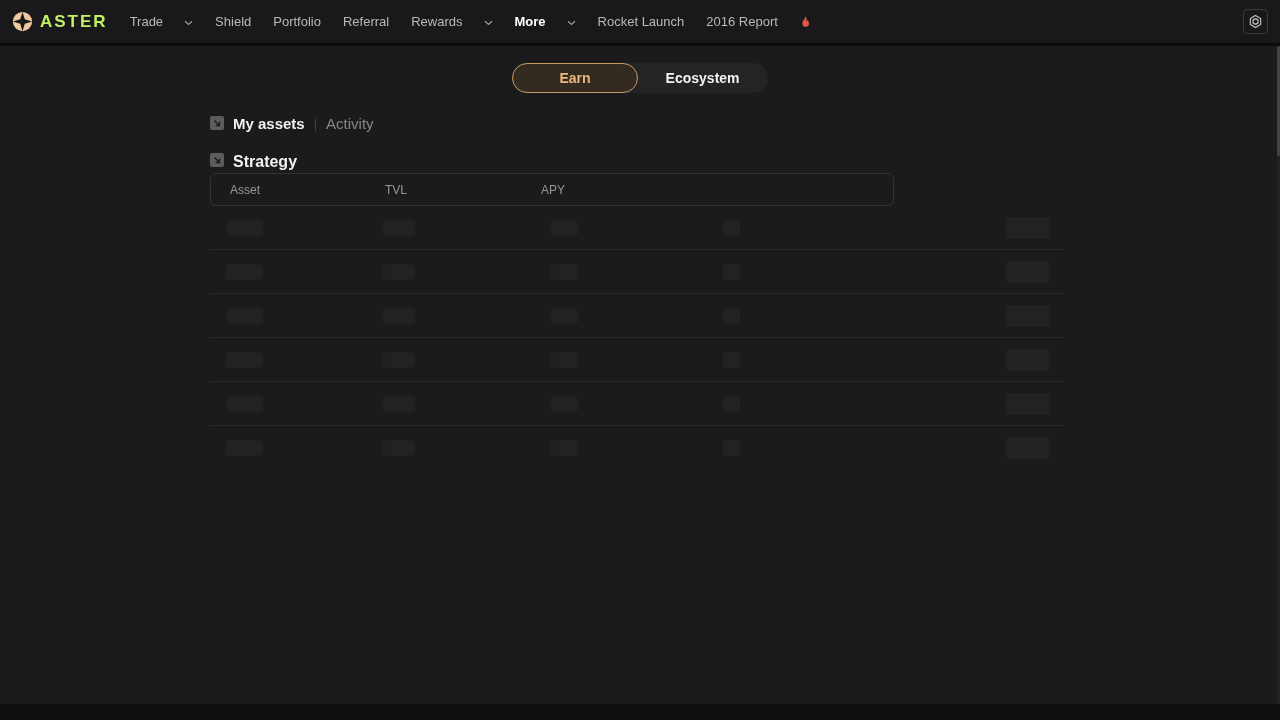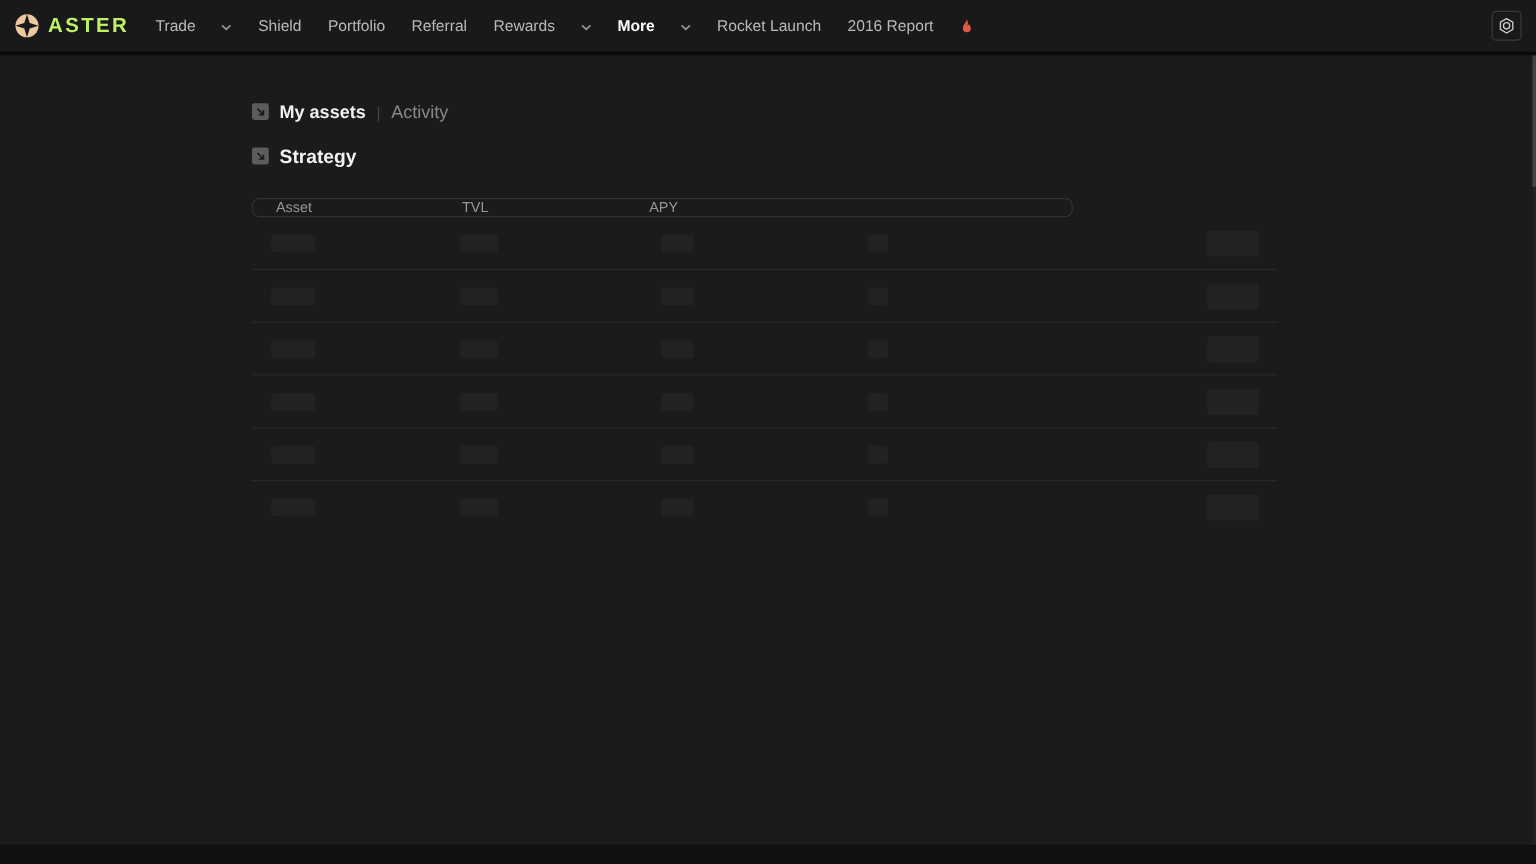--- a/index.html
+++ b/index.html
@@ -31,33 +31,33 @@
   .toggle-wrap{display:flex;justify-content:center;margin-top:17px;}
   .toggle{background:#242426;border-radius:999px;display:flex;align-items:center;height:30px;}
   .seg{font-size:14px;font-weight:700;line-height:28px;border-radius:999px;cursor:pointer;}
   .seg.selected{
     border:1px solid var(--accent_tan,#c89a63);
     background:var(--earn_bg,#342b20);
     color:var(--earn_text,#edb77f);
     padding:0 46px;height:28px;
   }
   .seg.unselected{color:#f2f2f2;padding:0 28px;background:transparent;border:none;}
-  .tabs-row{display:flex;align-items:center;gap:9px;margin-top:38px;height:18px;}
+  .tabs-row{display:flex;align-items:center;gap:9px;margin-top:21px;height:18px;}
   .sq-icon{
     width:14px;height:14px;background:#5c5c5e;border-radius:2px;flex:0 0 auto;
     display:flex;align-items:center;justify-content:center;
   }
   .tab-active{color:#f0f0f0;font-size:15px;font-weight:700;cursor:pointer;}
   .tab-sep{color:#434345;font-size:13px;}
   .tab-inactive{color:#87878a;font-size:15px;font-weight:500;cursor:pointer;}
   .empty-msg{margin-top:21px;text-align:center;color:#e3e3e4;font-size:12px;}
   .section-head{display:flex;gap:9px;margin-top:21px;height:20px;}
   .section-title{color:#f2f2f2;font-size:16px;font-weight:700;}
   .table-head{
-    position:relative;margin-top:22px;width:684px;height:16px;box-sizing:border-box;
+    position:relative;margin-top:0;width:684px;height:33px;box-sizing:border-box;
     border:1px solid #323235;border-radius:6px;
   }
   .table-head span{position:absolute;top:50%;transform:translateY(-50%);color:#97979a;font-size:12px;}
   .col-asset{left:19px;}
   .col-tvl{left:174px;}
   .col-apy{left:330px;}
   .rows{width:854px;}
   .sk-row{position:relative;height:43px;border-bottom:1px solid #29292c;}
   .sk-row.last{border-bottom:none;}
   .ph{position:absolute;top:50%;transform:translateY(-50%);height:15px;background:#222225;border-radius:3px;}
@@ -128,20 +128,26 @@
     <svg width="15" height="15" viewBox="0 0 16 16">
       <path d="M8 1.6 L13.5 4.8 L13.5 11.2 L8 14.4 L2.5 11.2 L2.5 4.8 Z" fill="none" stroke="#c9c9cb" stroke-width="1.2"></path>
       <circle cx="8" cy="8" r="2.8" fill="none" stroke="#c9c9cb" stroke-width="1.2"></circle>
     </svg>
   </div>
 </div>
 <div class="nav-divider"></div>
 
 <div class="main">
 
+  <div class="toggle-wrap">
+    <div class="toggle">
+      <div class="seg selected">Earn</div>
+      <div class="seg unselected">Ecosystem</div>
+    </div>
+  </div>
 
   <div class="tabs-row">
     <span class="sq-icon">
       <svg width="10" height="10" viewBox="0 0 12 12">
         <path d="M3 3 L9 9 M9 4.5 L9 9 L4.5 9" fill="none" stroke="#1b1b1d" stroke-width="1.7"></path>
       </svg>
     </span>
     <span class="tab-active">My assets</span>
     <span class="tab-sep">|</span>
     <span class="tab-inactive">Activity</span>

